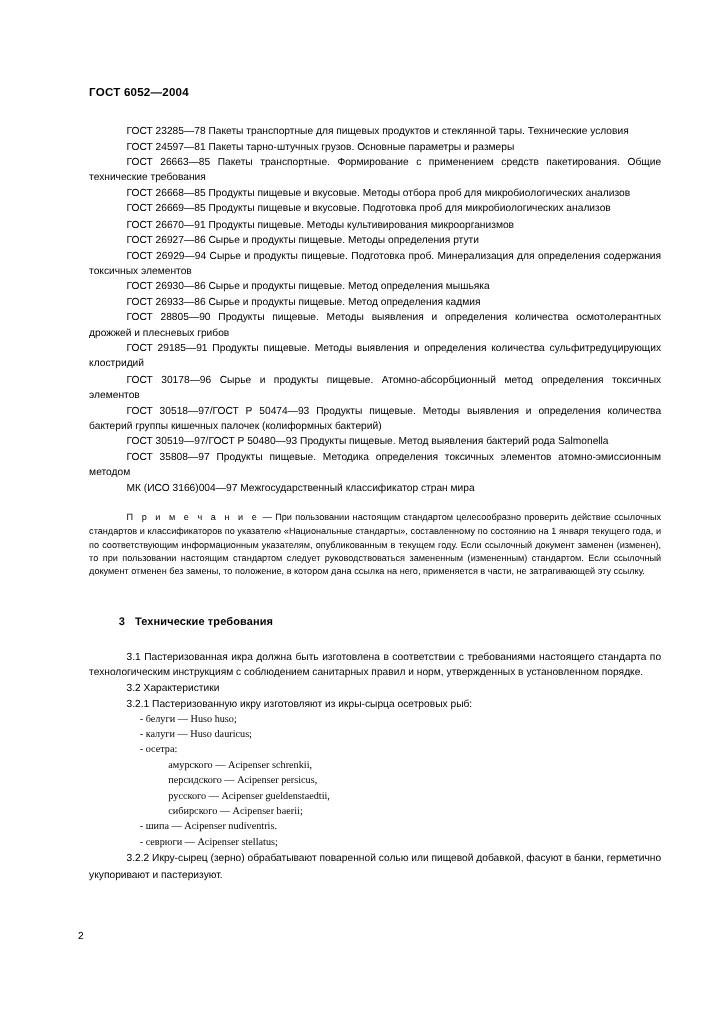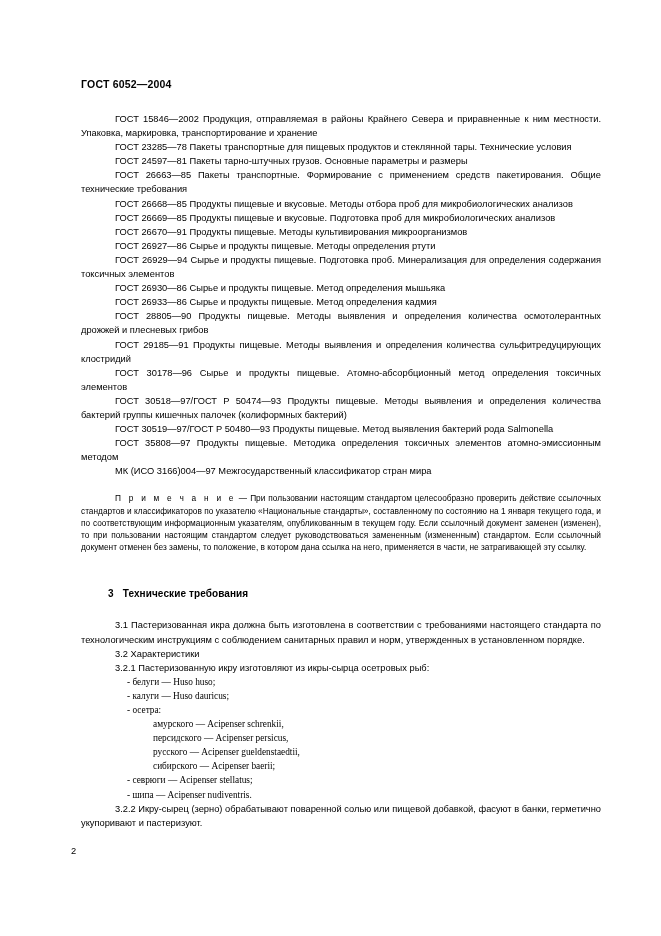--- a/index.html
+++ b/index.html
@@ -92,21 +92,20 @@
 </head>
 <body>
 
 <div class="page">
 
   <div class="content">
 
     <div class="doc-header">ГОСТ 6052—2004</div>
 
     <div class="body-block">
-      <p class="para ind">ГОСТ  15846—2002  Продукция, отправляемая в районы Крайнего Севера и приравненные к ним местности. Упаковка, маркировка, транспортирование и хранение</p>
       <p class="para ind">ГОСТ  23285—78  Пакеты транспортные для пищевых продуктов и стеклянной тары. Технические условия</p>
       <p class="para ind">ГОСТ  24597—81  Пакеты тарно-штучных грузов. Основные параметры и размеры</p>
       <p class="para ind">ГОСТ  26663—85  Пакеты транспортные. Формирование с применением средств пакетирования. Общие технические требования</p>
       <p class="para ind">ГОСТ  26668—85  Продукты пищевые и вкусовые. Методы отбора проб для микробиологических анализов</p>
       <p class="para ind">ГОСТ  26669—85  Продукты пищевые и вкусовые. Подготовка проб для микробиологических ана­лизов</p>
       <p class="para ind">ГОСТ  26670—91  Продукты пищевые. Методы культивирования микроорганизмов</p>
       <p class="para ind">ГОСТ  26927—86  Сырье и продукты пищевые. Методы определения ртути</p>
       <p class="para ind">ГОСТ  26929—94  Сырье и продукты пищевые. Подготовка проб. Минерализация для определения содержания токсичных элементов</p>
       <p class="para ind">ГОСТ  26930—86  Сырье и продукты пищевые. Метод определения мышьяка</p>
       <p class="para ind">ГОСТ  26933—86  Сырье и продукты пищевые. Метод определения кадмия</p>
@@ -127,22 +126,22 @@
       <p class="para ind">3.1  Пастеризованная икра должна быть изготовлена в соответствии с требованиями настоящего стандарта по технологическим инструкциям с соблюдением санитарных правил и норм, утвержденных в установленном порядке.</p>
       <p class="para ind subhead">3.2  Характеристики</p>
       <p class="para ind">3.2.1  Пастеризованную икру изготовляют из икры-сырца осетровых рыб:</p>
       <p class="para list-dash">-  белуги — Huso huso;</p>
       <p class="para list-dash">-  калуги — Huso dauricus;</p>
       <p class="para list-dash">-  осетра:</p>
       <p class="para list-sub">амурского — Acipenser schrenkii,</p>
       <p class="para list-sub">персидского — Acipenser persicus,</p>
       <p class="para list-sub">русского — Acipenser gueldenstaedtii,</p>
       <p class="para list-sub">сибирского — Acipenser baerii;</p>
+      <p class="para list-dash">-  шипа — Acipenser nudiventris.</p>
       <p class="para list-dash">-  севрюги — Acipenser stellatus;</p>
-      <p class="para list-dash">-  шипа — Acipenser nudiventris.</p>
       <p class="para ind">3.2.2  Икру-сырец (зерно) обрабатывают поваренной солью или пищевой добавкой, фасуют в банки, герметично укупоривают и пастеризуют.</p>
     </div>
 
   </div>
 
   <div class="page-number">2</div>
 
 </div>
 
 </body></html>

